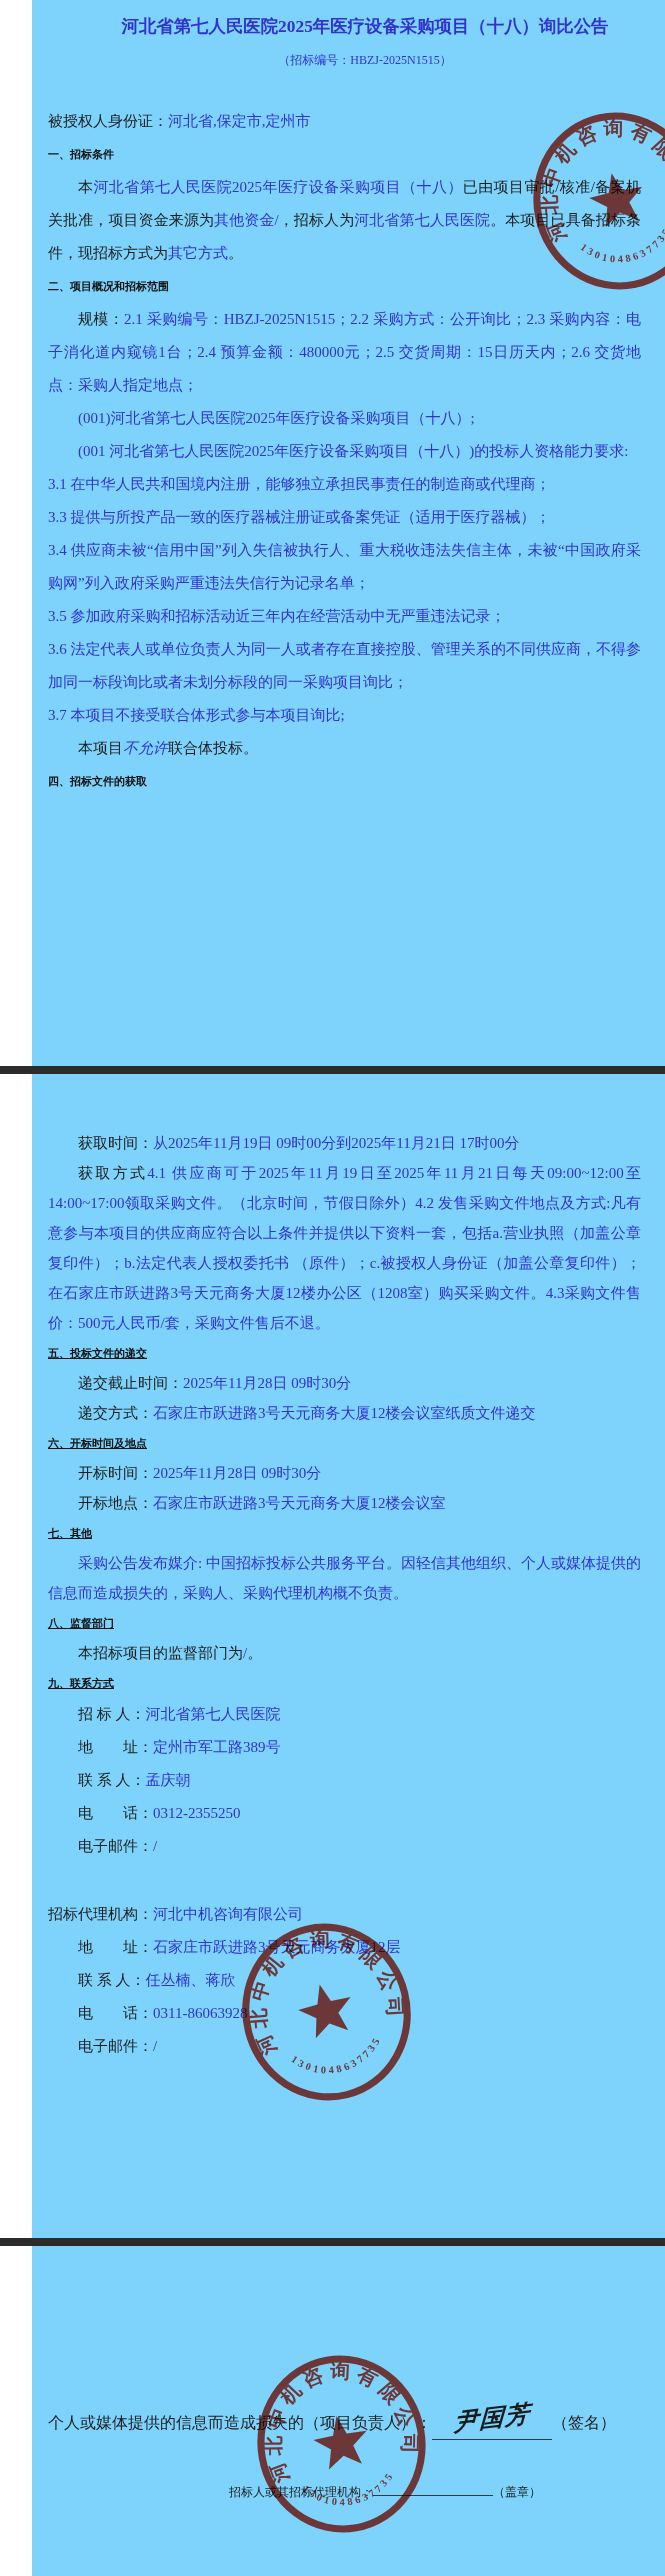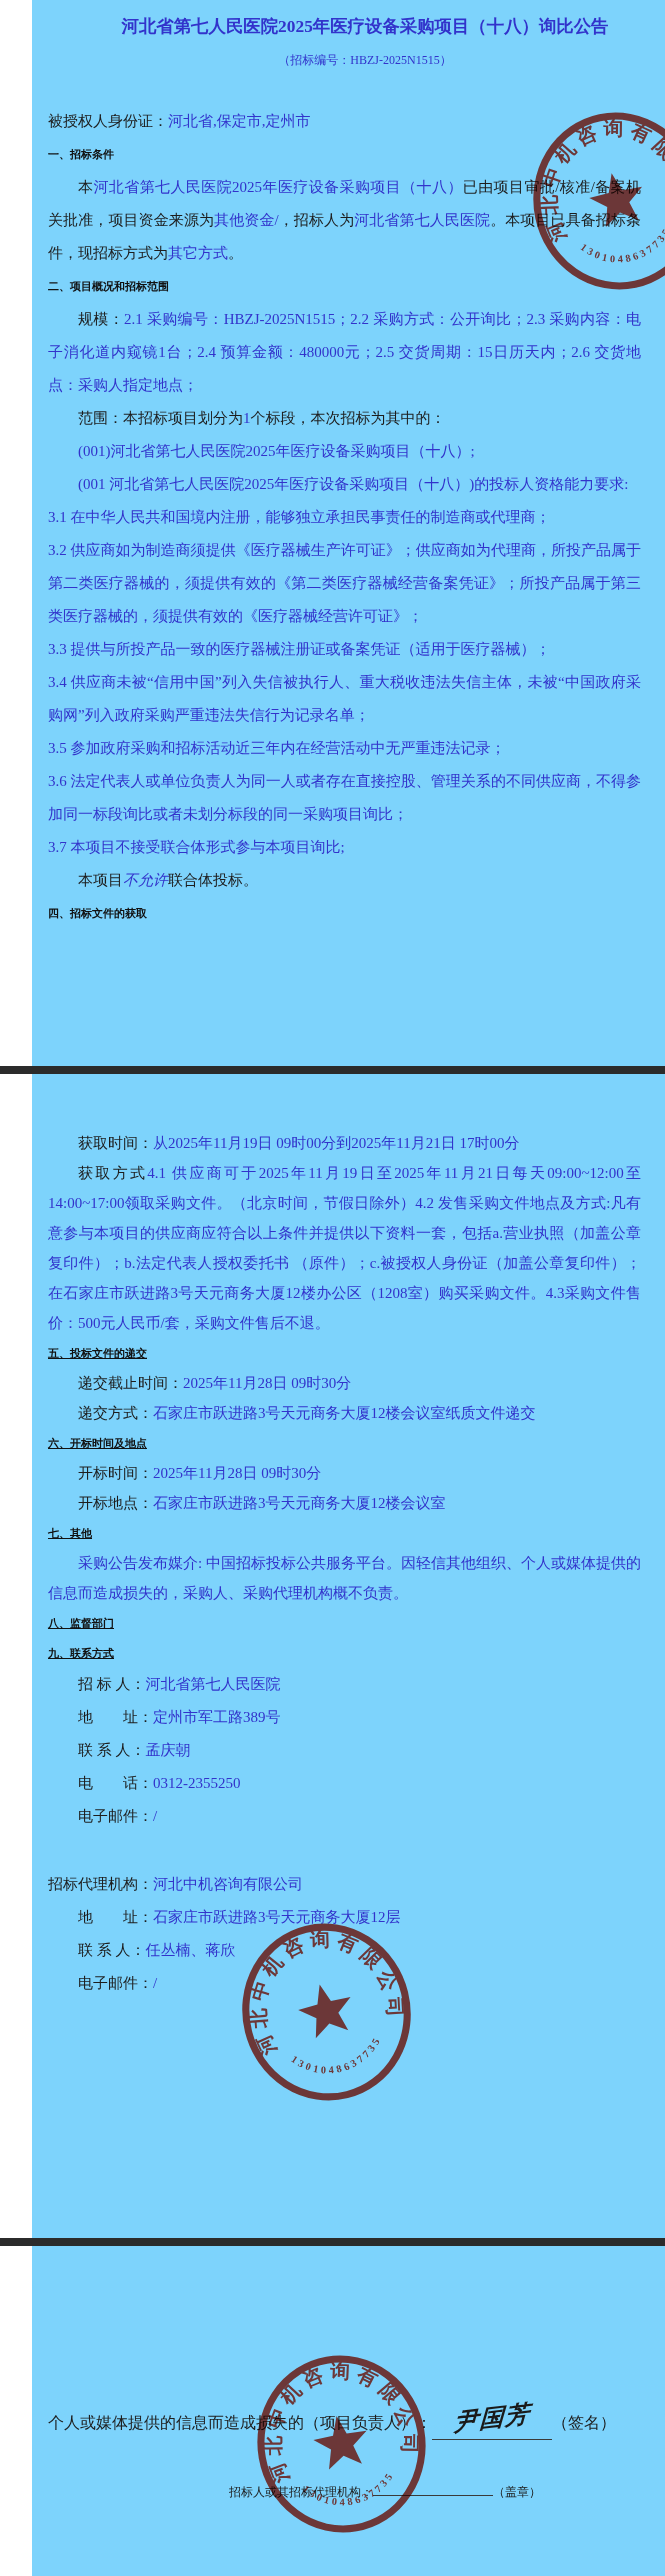--- a/index.html
+++ b/index.html
@@ -49,28 +49,24 @@
 
       <div class="hd">一、招标条件</div>
       <div class="ind">
         <span class="k">本</span><span class="b">河北省第七人民医院2025年医疗设备采购项目（十八）</span><span class="k">已由项目审批/核准/备案机关批准，项目资金来源为</span><span class="b">其他资金/</span><span class="k">，招标人为</span><span class="b">河北省第七人民医院</span><span class="k">。本项目已具备招标条件，现招标方式为</span><span class="b">其它方式</span><span class="k">。</span>
       </div>
 
       <div class="hd">二、项目概况和招标范围</div>
       <div class="ind">
         <span class="k">规模：</span><span class="b">2.1 采购编号：HBZJ-2025N1515；2.2 采购方式：公开询比；2.3 采购内容：电子消化道内窥镜1台；2.4 预算金额：480000元；2.5 交货周期：15日历天内；2.6 交货地点：采购人指定地点；</span>
       </div>
-      <div class="ind">
-        <span class="k">范围：本招标项目划分为</span><span class="b">1</span><span class="k">个标段，本次招标为其中的：</span>
-      </div>
       <div class="ind b">(001)河北省第七人民医院2025年医疗设备采购项目（十八）;</div>
 
       <div class="ind b">(001 河北省第七人民医院2025年医疗设备采购项目（十八）)的投标人资格能力要求:</div>
       <div class="b">3.1 在中华人民共和国境内注册，能够独立承担民事责任的制造商或代理商；</div>
-      <div class="b">3.2 供应商如为制造商须提供《医疗器械生产许可证》；供应商如为代理商，所投产品属于第二类医疗器械的，须提供有效的《第二类医疗器械经营备案凭证》；所投产品属于第三类医疗器械的，须提供有效的《医疗器械经营许可证》；</div>
       <div class="b">3.3 提供与所投产品一致的医疗器械注册证或备案凭证（适用于医疗器械）；</div>
       <div class="b">3.4 供应商未被“信用中国”列入失信被执行人、重大税收违法失信主体，未被“中国政府采购网”列入政府采购严重违法失信行为记录名单；</div>
       <div class="b">3.5 参加政府采购和招标活动近三年内在经营活动中无严重违法记录；</div>
       <div class="b">3.6 法定代表人或单位负责人为同一人或者存在直接控股、管理关系的不同供应商，不得参加同一标段询比或者未划分标段的同一采购项目询比；</div>
       <div class="b">3.7 本项目不接受联合体形式参与本项目询比;</div>
       <div class="ind">
         <span class="k">本项目</span><span class="bi">不允许</span><span class="k">联合体投标。</span>
       </div>
 
       <div class="hd">四、招标文件的获取</div>
@@ -112,20 +108,23 @@
         <span class="k">开标时间：</span><span class="b">2025年11月28日 09时30分</span>
       </div>
       <div class="ind">
         <span class="k">开标地点：</span><span class="b">石家庄市跃进路3号天元商务大厦12楼会议室</span>
       </div>
 
       <div class="hd">七、其他</div>
       <div class="ind b">采购公告发布媒介: 中国招标投标公共服务平台。因轻信其他组织、个人或媒体提供的信息而造成损失的，采购人、采购代理机构概不负责。</div>
 
       <div class="hd">八、监督部门</div>
+      <div class="ind">
+        <span class="k">本招标项目的监督部门为</span><span class="b">/</span><span class="k">。</span>
+      </div>
 
       <div class="hd">九、联系方式</div>
       <div class="row">
         <span class="k">招 标 人：</span><span class="b">河北省第七人民医院</span>
       </div>
       <div class="row">
         <span class="k">地　　址：</span><span class="b">定州市军工路389号</span>
       </div>
       <div class="row">
         <span class="k">联 系 人：</span><span class="b">孟庆朝</span>
@@ -140,20 +139,23 @@
       <div class="agency-gap"></div>
 
       <div class="row" style="padding-left:0;">
         <span class="k">招标代理机构：</span><span class="b">河北中机咨询有限公司</span>
       </div>
       <div class="row">
         <span class="k">地　　址：</span><span class="b">石家庄市跃进路3号天元商务大厦12层</span>
       </div>
       <div class="row">
         <span class="k">联 系 人：</span><span class="b">任丛楠、蒋欣</span>
+      </div>
+      <div class="row">
+        <span class="k">电　　话：</span><span class="b">0311-86063928</span>
       </div>
       <div class="row">
         <span class="k">电子邮件：</span><span class="b">/</span>
       </div>
     </div>
 
     <svg id="stamp2" class="stamp" width="205" height="210" viewBox="0 0 260 266">
       <g transform="rotate(-14 130 133)">
         <ellipse cx="130" cy="133" rx="102" ry="108" fill="none" stroke="#d9281c" stroke-width="9"></ellipse>
         <polygon points="130,97 138.8,120.9 164.2,121.9 144.3,137.6 151.2,162.1 130,148 108.8,162.1 115.7,137.6 95.8,121.9 121.2,120.9" fill="#d9281c"></polygon>

